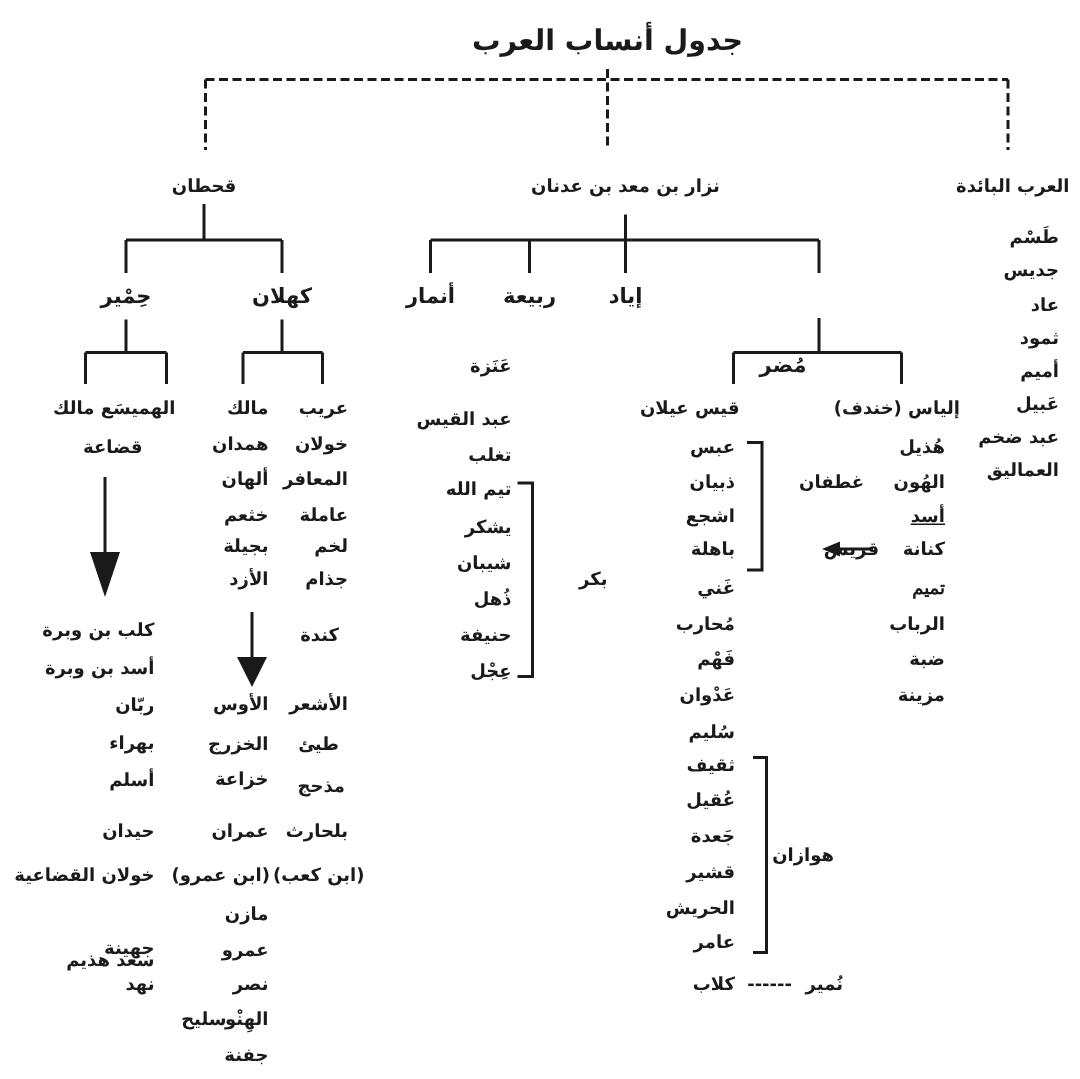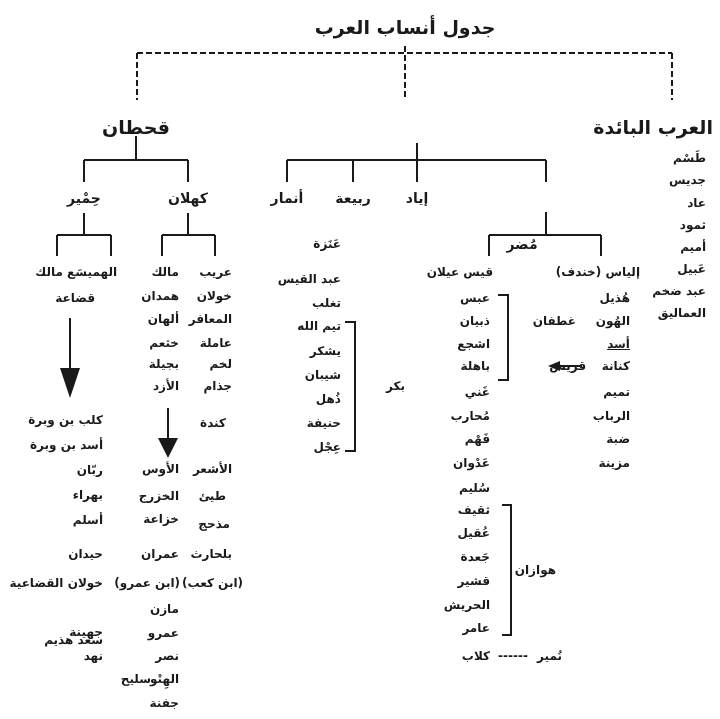--- a/index.html
+++ b/index.html
@@ -2,21 +2,21 @@
 <html><head>
 <meta charset="utf-8">
 <style>
   html, body { margin:0; padding:0; background:#ffffff; }
   body { width:720px; height:719px; position:relative; overflow:hidden;
          font-family:"DejaVu Sans", sans-serif; color:#1a1a1a; }
   #canvas { position:absolute; left:0; top:0; width:720px; height:562px; }
   svg#lines { position:absolute; left:0; top:0; width:720px; height:719px; }
   .lbl { position:absolute; white-space:nowrap; direction:rtl; font-weight:bold; line-height:1; }
   .title { font-size:19px; }
-  .h1 { font-size:19px; }
+  .h1 { font-size:12px; }
   .h2 { font-size:14px; }
   .it { font-size:12px; }
   .r { transform:translateX(-100%); }   
   .c { transform:translateX(-50%); }    
 </style>
 </head>
 <body>
 
 <div id="canvas">
 
@@ -72,20 +72,21 @@
     <g fill="#1a1a1a">
       <polygon points="158,438 178,438 168,458"></polygon>
       <polygon points="60,368 80,368 70,398"></polygon>
       <polygon points="548,366 560,361 560,371"></polygon>
     </g>
   </svg>
 
   <div class="lbl title c" style="left:405px; top:18px;">جدول أنساب العرب</div>
 
   <div class="lbl h1 r" style="left:713px; top:118px;">العرب البائدة</div>
+  <div class="lbl h1 c" style="left:417px; top:118px;">نزار بن معد بن عدنان</div>
   <div class="lbl h1 c" style="left:136px; top:118px;">قحطان</div>
 
   <div class="lbl it r" style="left:706px; top:152px;">طَسْم</div>
   <div class="lbl it r" style="left:706px; top:174px;">جديس</div>
   <div class="lbl it r" style="left:706px; top:197px;">عاد</div>
   <div class="lbl it r" style="left:706px; top:219px;">ثمود</div>
   <div class="lbl it r" style="left:706px; top:241px;">أميم</div>
   <div class="lbl it r" style="left:706px; top:263px;">عَبيل</div>
   <div class="lbl it r" style="left:706px; top:285px;">عبد ضخم</div>
   <div class="lbl it r" style="left:706px; top:307px;">العماليق</div>
@@ -94,21 +95,21 @@
   <div class="lbl h2 c" style="left:417px; top:191px;">إياد</div>
   <div class="lbl h2 c" style="left:353px; top:191px;">ربيعة</div>
   <div class="lbl h2 c" style="left:287px; top:191px;">أنمار</div>
 
   <div class="lbl it r" style="left:640px; top:266px;">إلياس (خندف)</div>
   <div class="lbl it r" style="left:630px; top:292px;">هُذيل</div>
   <div class="lbl it r" style="left:630px; top:315px;">الهُون</div>
   <div class="lbl it r" style="left:630px; top:338px;text-decoration:underline;">أسد</div>
   <div class="lbl it r" style="left:630px; top:360px;">كنانة</div>
   <div class="lbl it r" style="left:546px; top:360px;margin-left:40px;">قريش</div>
-  <div class="lbl it r" style="left:630px; top:386px;">تميم</div>
+  <div class="lbl it r" style="left:630px; top:386px;font-family:Liberation Serif, serif;">تميم</div>
   <div class="lbl it r" style="left:630px; top:410px;">الرباب</div>
   <div class="lbl it r" style="left:630px; top:433px;">ضبة</div>
   <div class="lbl it r" style="left:630px; top:457px;">مزينة</div>
 
   <div class="lbl it r" style="left:493px; top:266px;">قيس عيلان</div>
   <div class="lbl it r" style="left:490px; top:292px;">عبس</div>
   <div class="lbl it r" style="left:490px; top:315px;">ذبيان</div>
   <div class="lbl it r" style="left:490px; top:338px;">اشجع</div>
   <div class="lbl it r" style="left:576px; top:315px;">غطفان</div>
   <div class="lbl it r" style="left:490px; top:360px;">باهلة</div>

